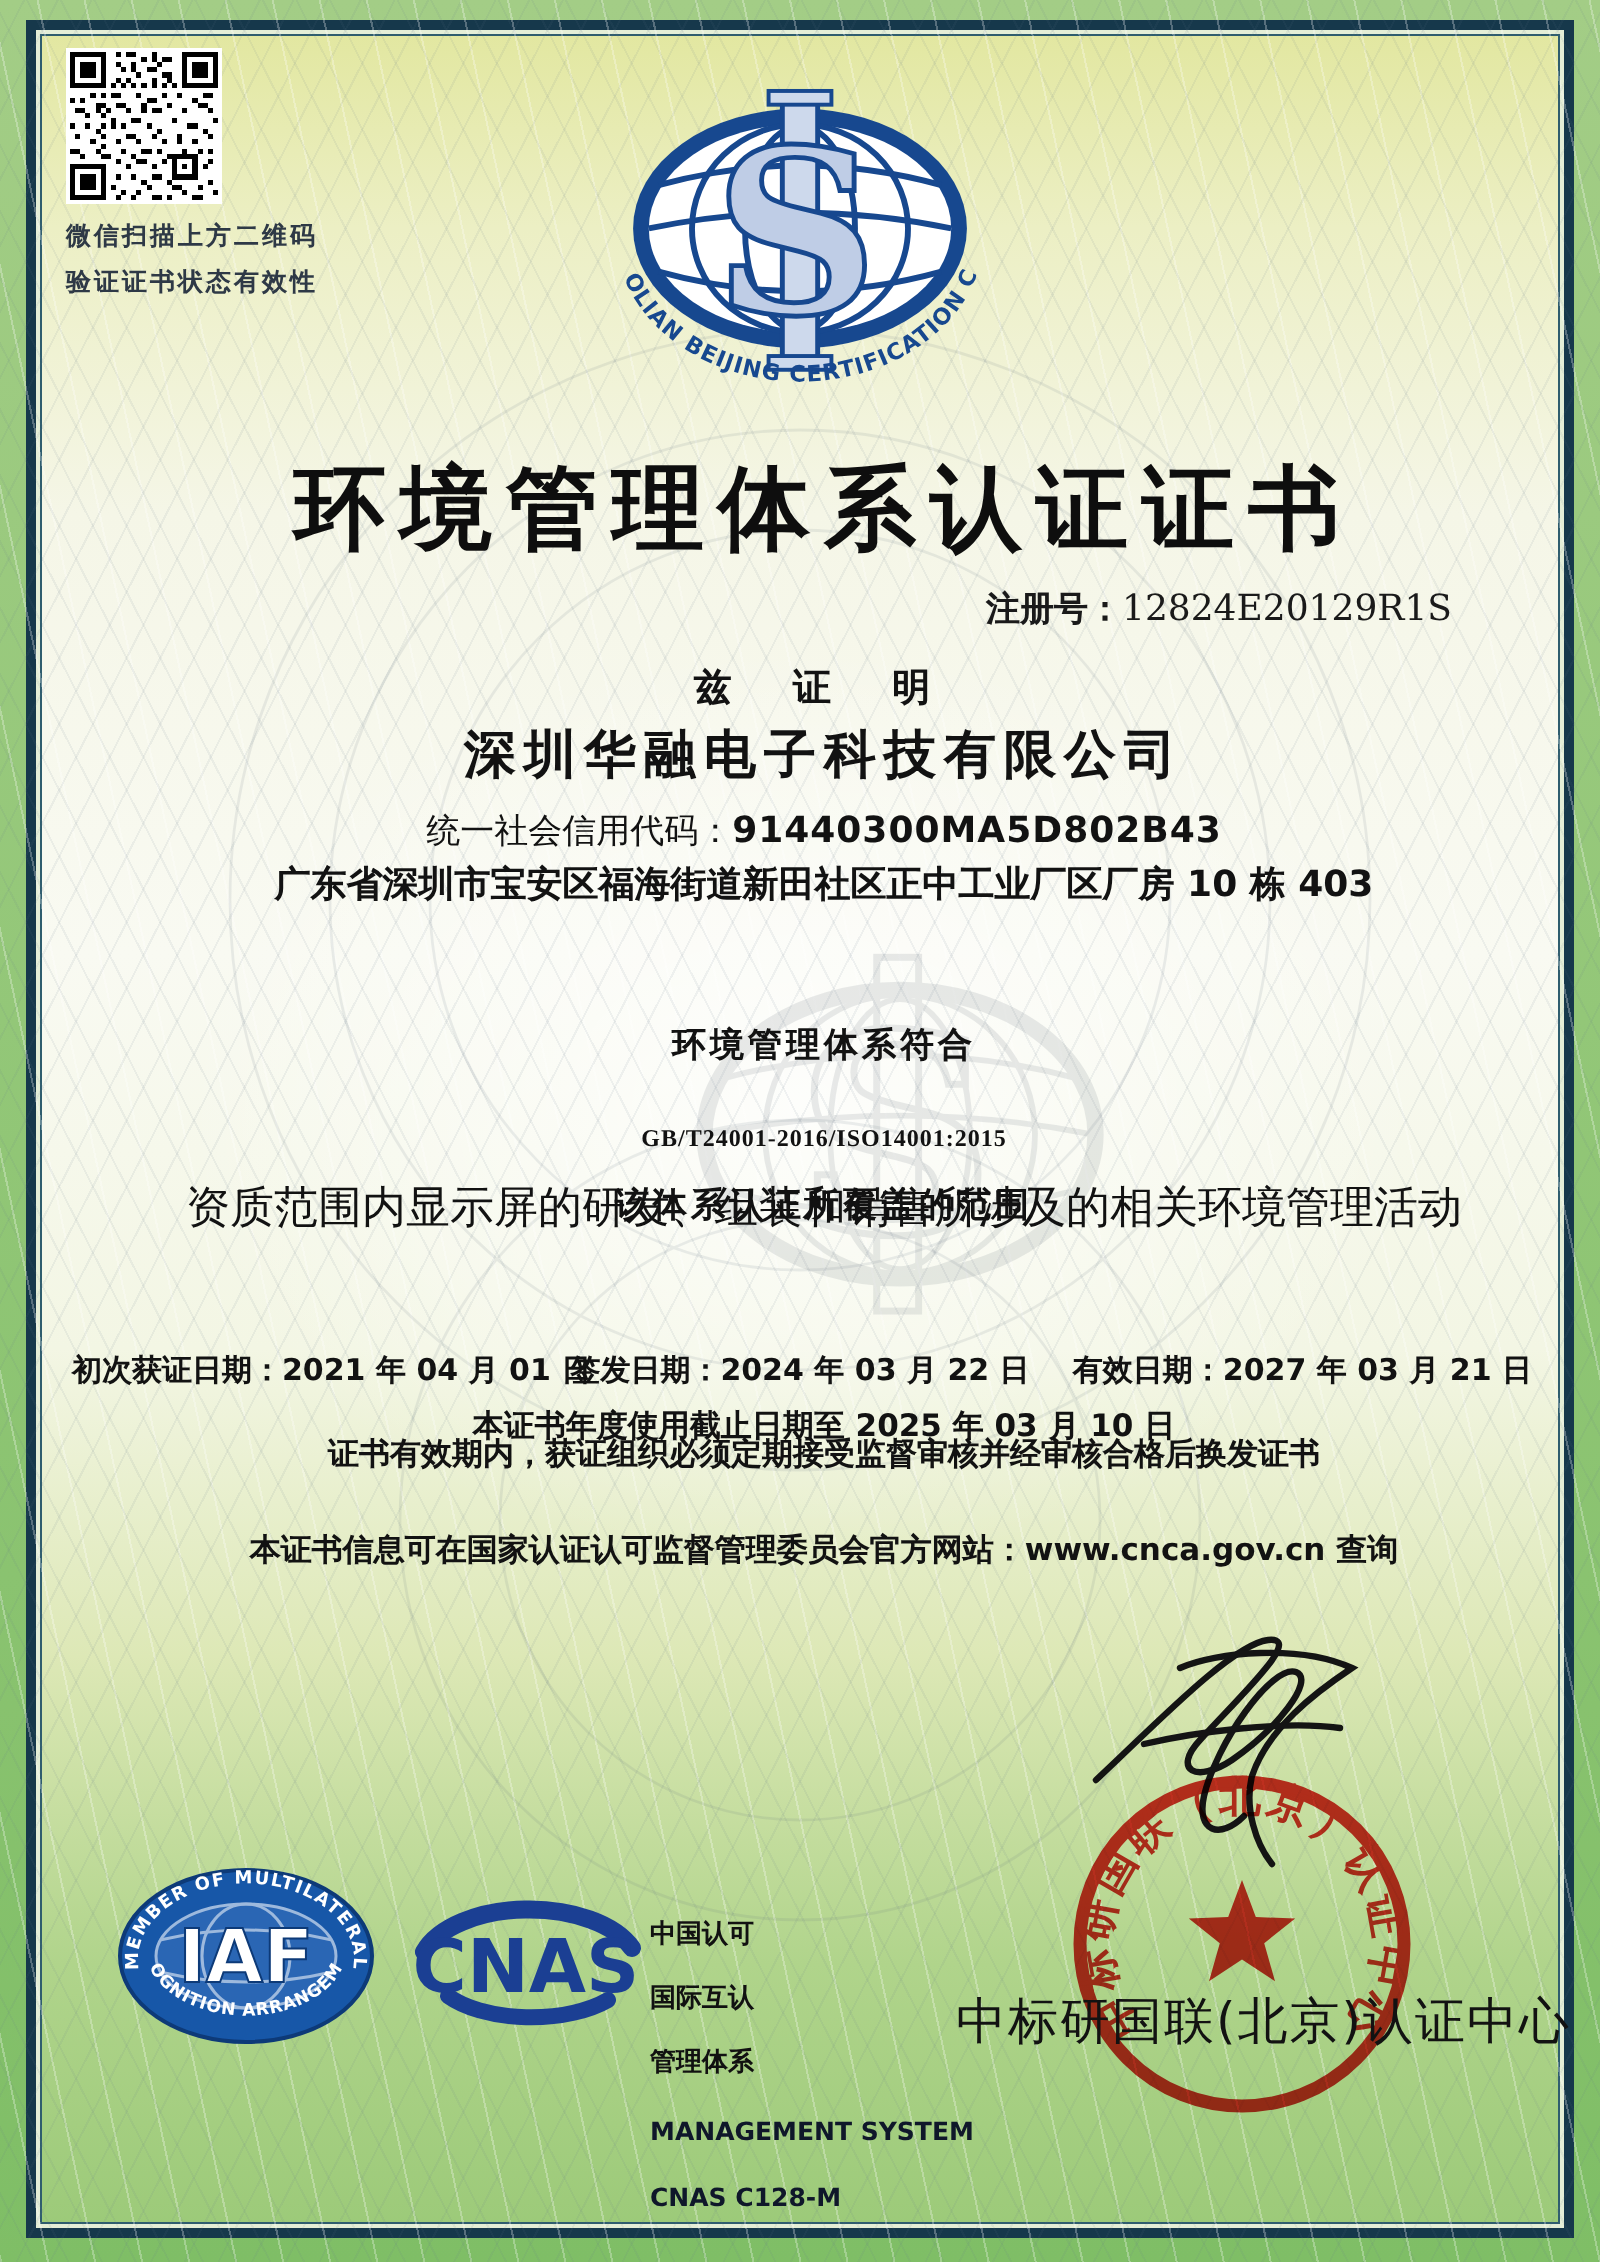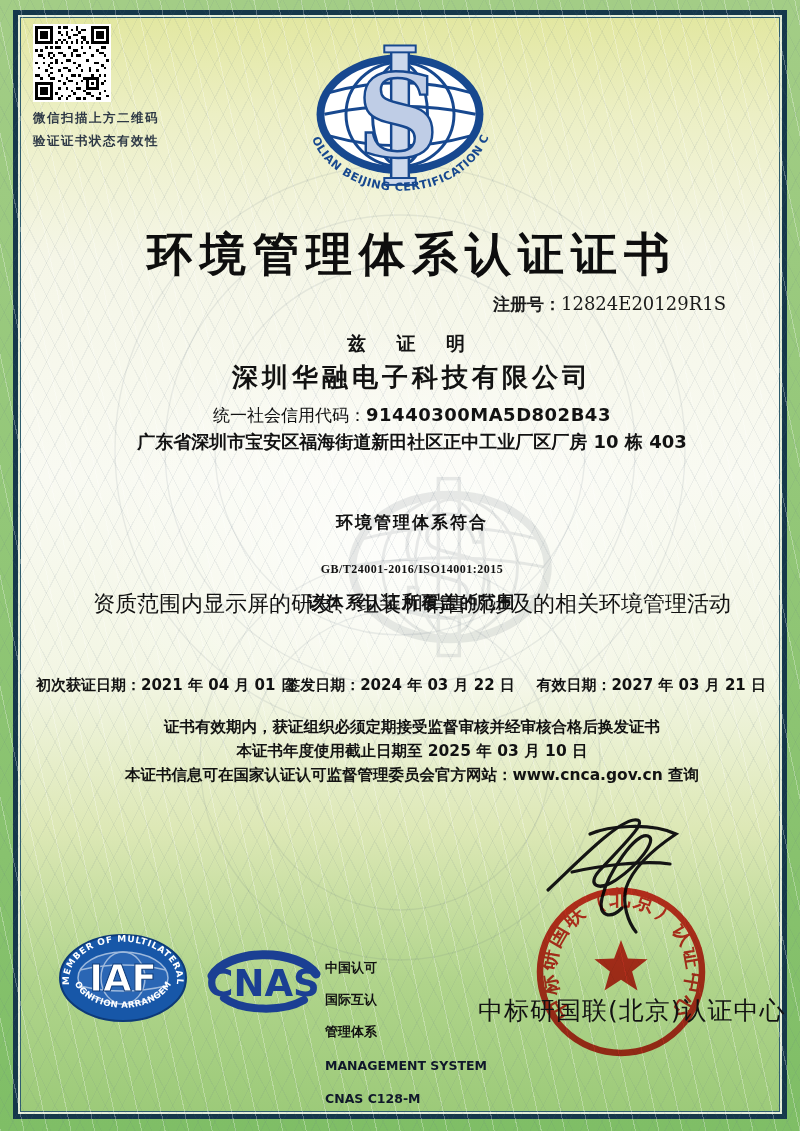--- a/index.html
+++ b/index.html
@@ -42,21 +42,21 @@
   .addr{top:430px;font-size:18px;font-weight:600;}
   .sysline{top:511px;font-size:17px;font-weight:bold;letter-spacing:2px;}
   .standard{top:544px;font-size:12px;font-weight:bold;font-family:Liberation Serif, serif;letter-spacing:.5px;margin-top:18px;}
   .scopeh{top:591px;font-size:17px;font-weight:bold;letter-spacing:2px;}
   .scopet{top:589px;font-size:22px;font-weight:normal;}
   .dates{top:676px;left:0;right:0;font-size:15px;font-weight:bold;}
   .d-left{position:absolute;left:36px;top:0;white-space:nowrap;}
   .d-mid{position:absolute;left:0;right:0;text-align:center;top:0;white-space:nowrap;}
   .d-right{position:absolute;right:34px;top:0;white-space:nowrap;}
   .note{font-size:15.5px;font-weight:bold;}
-  .n1{top:717px;} .n2{top:741px;} .n3{top:765px;}
+  .n1{top:717px;} .n2{top:703px;} .n3{top:765px;}
   
   .signature{left:538px;top:812px;width:150px;height:140px;}
   .stamp{left:533px;top:884px;width:176px;height:176px;mix-blend-mode:multiply;opacity:.93;}
   .iaf-logo{left:58px;top:934px;width:130px;height:88px;}
   .cnas-logo{left:204px;top:940px;width:118px;height:80px;}
   .cnas-txt{left:325px;top:943px;line-height:15px;}
   .cnas-txt .zh{font-size:13px;font-weight:bold;color:#111;margin-top:17px;}
   .cnas-txt .en{font-size:12.5px;font-weight:bold;color:#0f172a;margin-top:20px;line-height:13px;}
   .issuer{left:478px;top:994px;font-size:25px;font-weight:500;letter-spacing:1px;color:#121212;white-space:nowrap;}
   .foot-addr{left:470px;width:290px;top:1052px;text-align:center;color:#42545f;font-weight:bold;font-size:14px;line-height:19px;}

